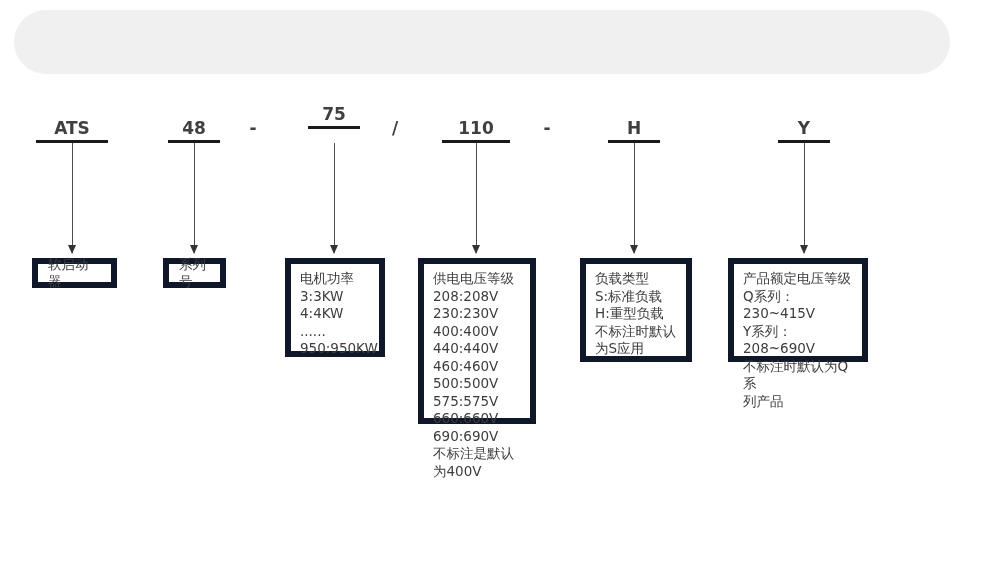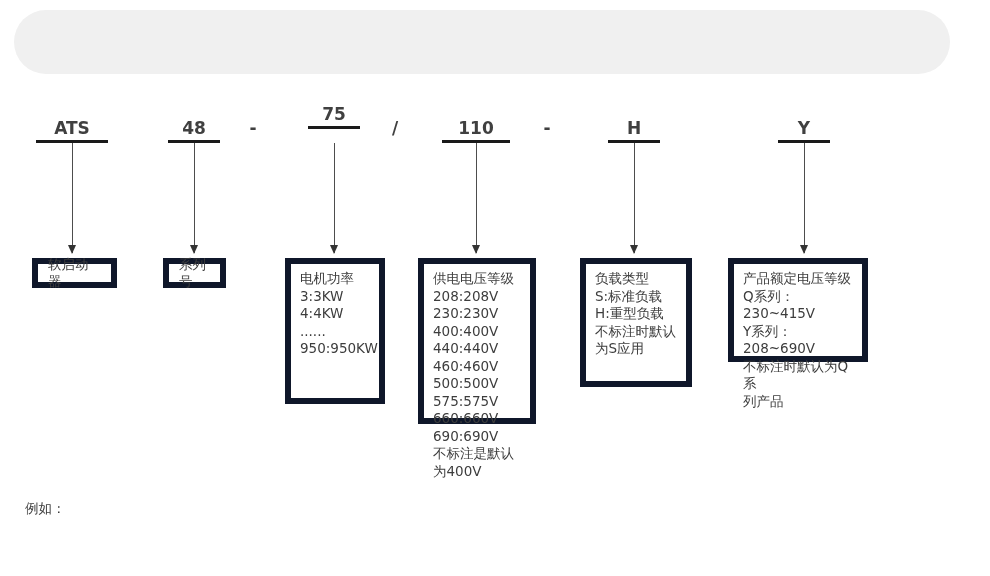--- a/index.html
+++ b/index.html
@@ -134,46 +134,45 @@
       <div class="arrow" style="left: 194px; top: 143px; height: 110px;"></div>
       <div class="arrow" style="left: 334px; top: 143px; height: 110px;"></div>
       <div class="arrow" style="left: 476px; top: 143px; height: 110px;"></div>
       <div class="arrow" style="left: 634px; top: 143px; height: 110px;"></div>
       <div class="arrow" style="left: 804px; top: 143px; height: 110px;"></div>
     </div>
 
   <div id="boxes">
       <div class="box center" style="left: 32px; top: 258px; width: 85px; height: 30px;">软启动器</div>
       <div class="box center" style="left: 163px; top: 258px; width: 63px; height: 30px;">系列号</div>
-      <div class="box" style="left: 285px; top: 258px; width: 100px; height: 146px;">电机功率
+      <div class="box" style="left: 285px; top: 258px; width: 100px; height: 99px;">电机功率
 3:3KW
 4:4KW
 ......
 950:950KW</div>
       <div class="box" style="left: 418px; top: 258px; width: 118px; height: 166px;">供电电压等级
 208:208V
 230:230V
 400:400V
 440:440V
 460:460V
 500:500V
 575:575V
 660:660V
 690:690V
 不标注是默认
 为400V</div>
-      <div class="box" style="left: 580px; top: 258px; width: 112px; height: 129px;">负载类型
+      <div class="box" style="left: 580px; top: 258px; width: 112px; height: 104px;">负载类型
 S:标准负载
 H:重型负载
 不标注时默认
 为S应用</div>
       <div class="box" style="left: 728px; top: 258px; width: 140px; height: 104px;">产品额定电压等级
 Q系列：230~415V
 Y系列：208~690V
 不标注时默认为Q系
 列产品</div>
     </div>
 
   <div class="footer">
-    <div>例如：</div>
   </div>
 
 </div>
 
 </body></html>

